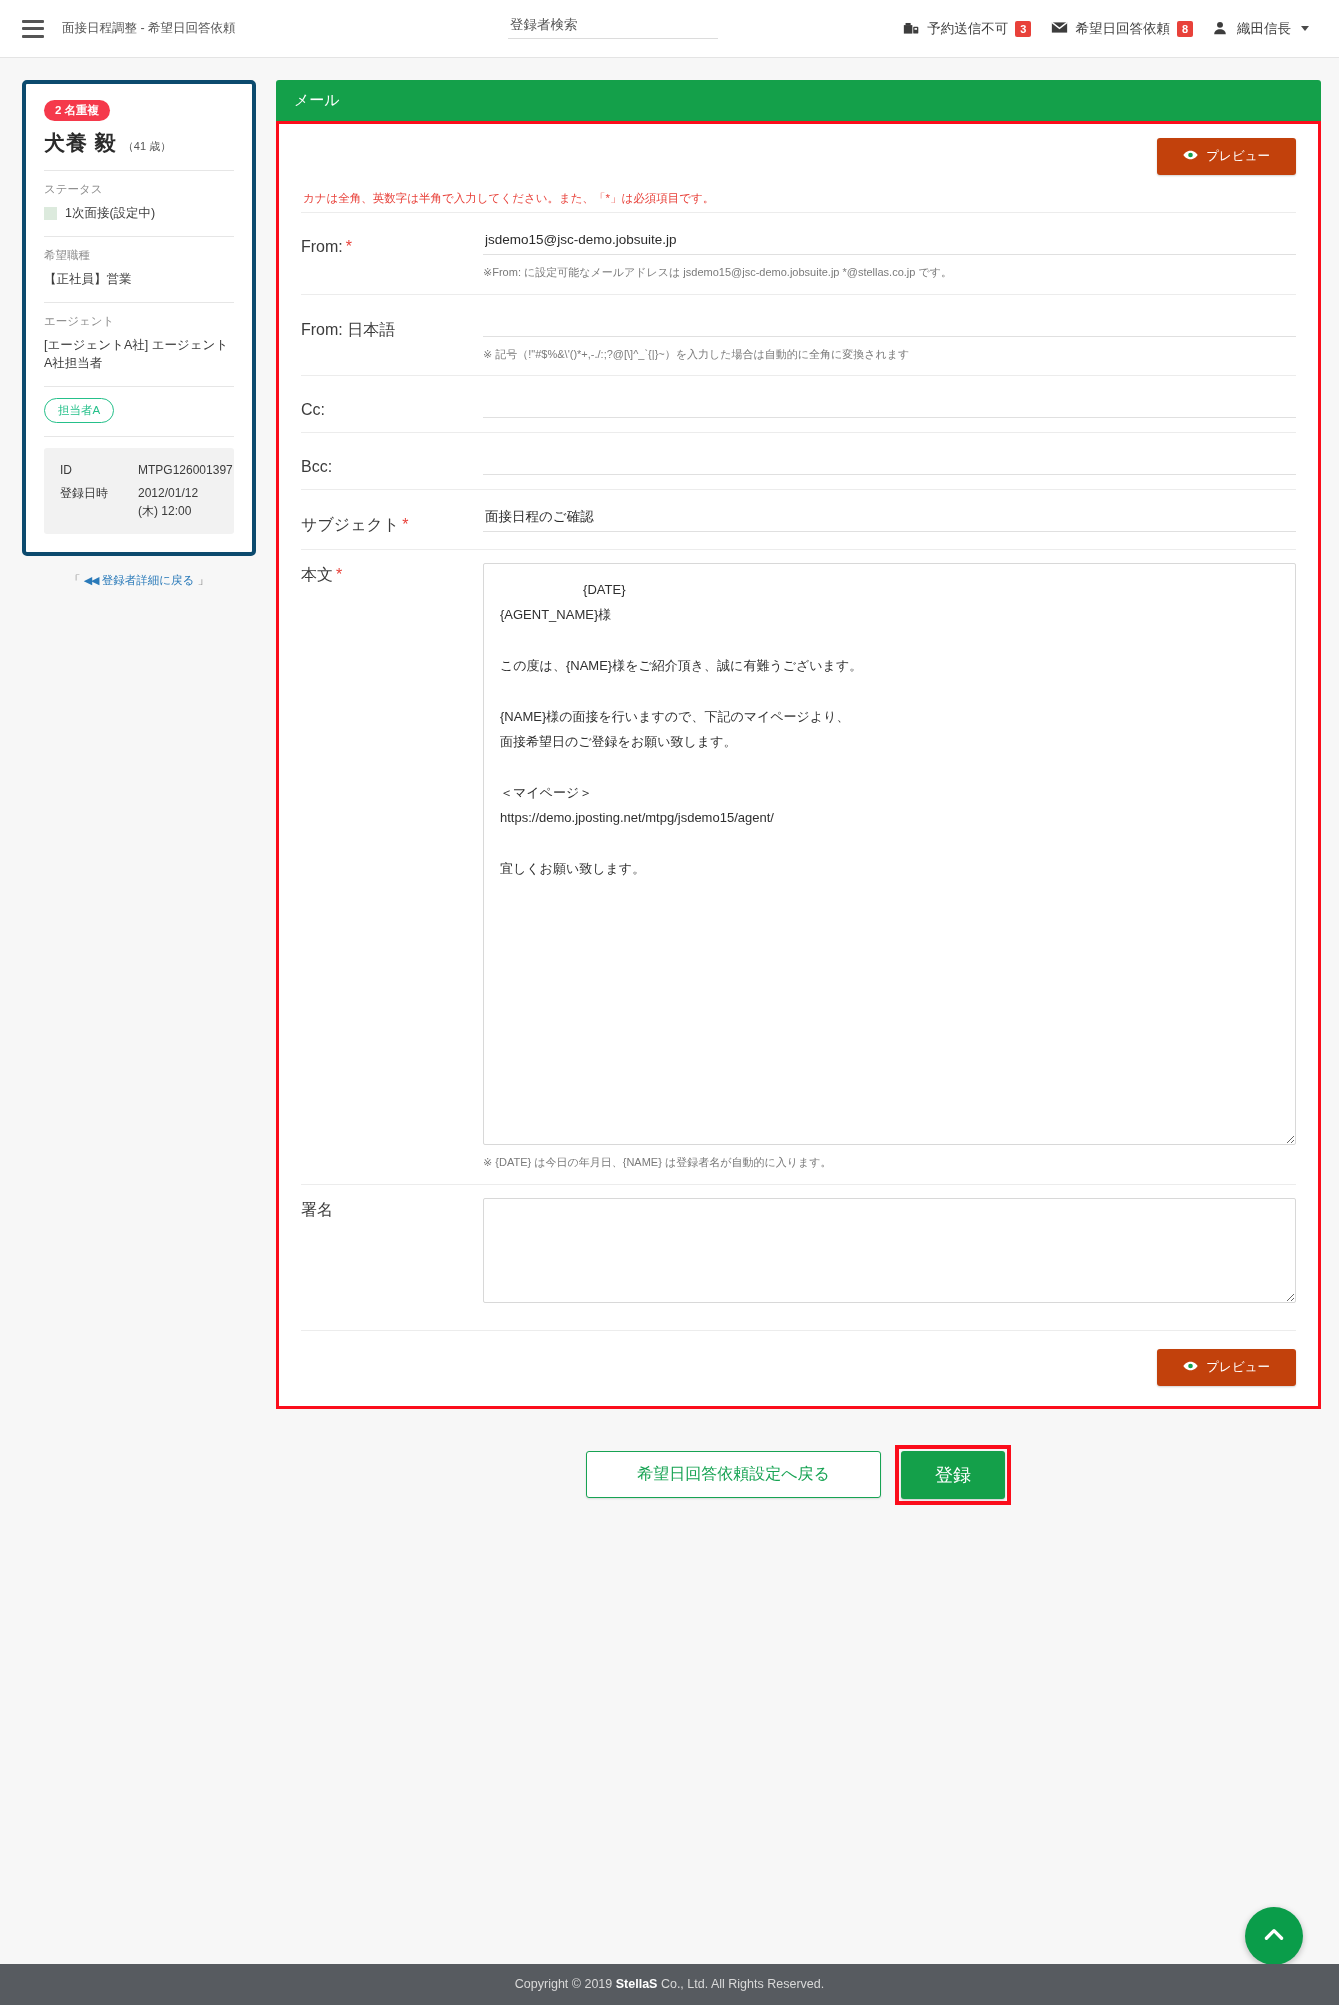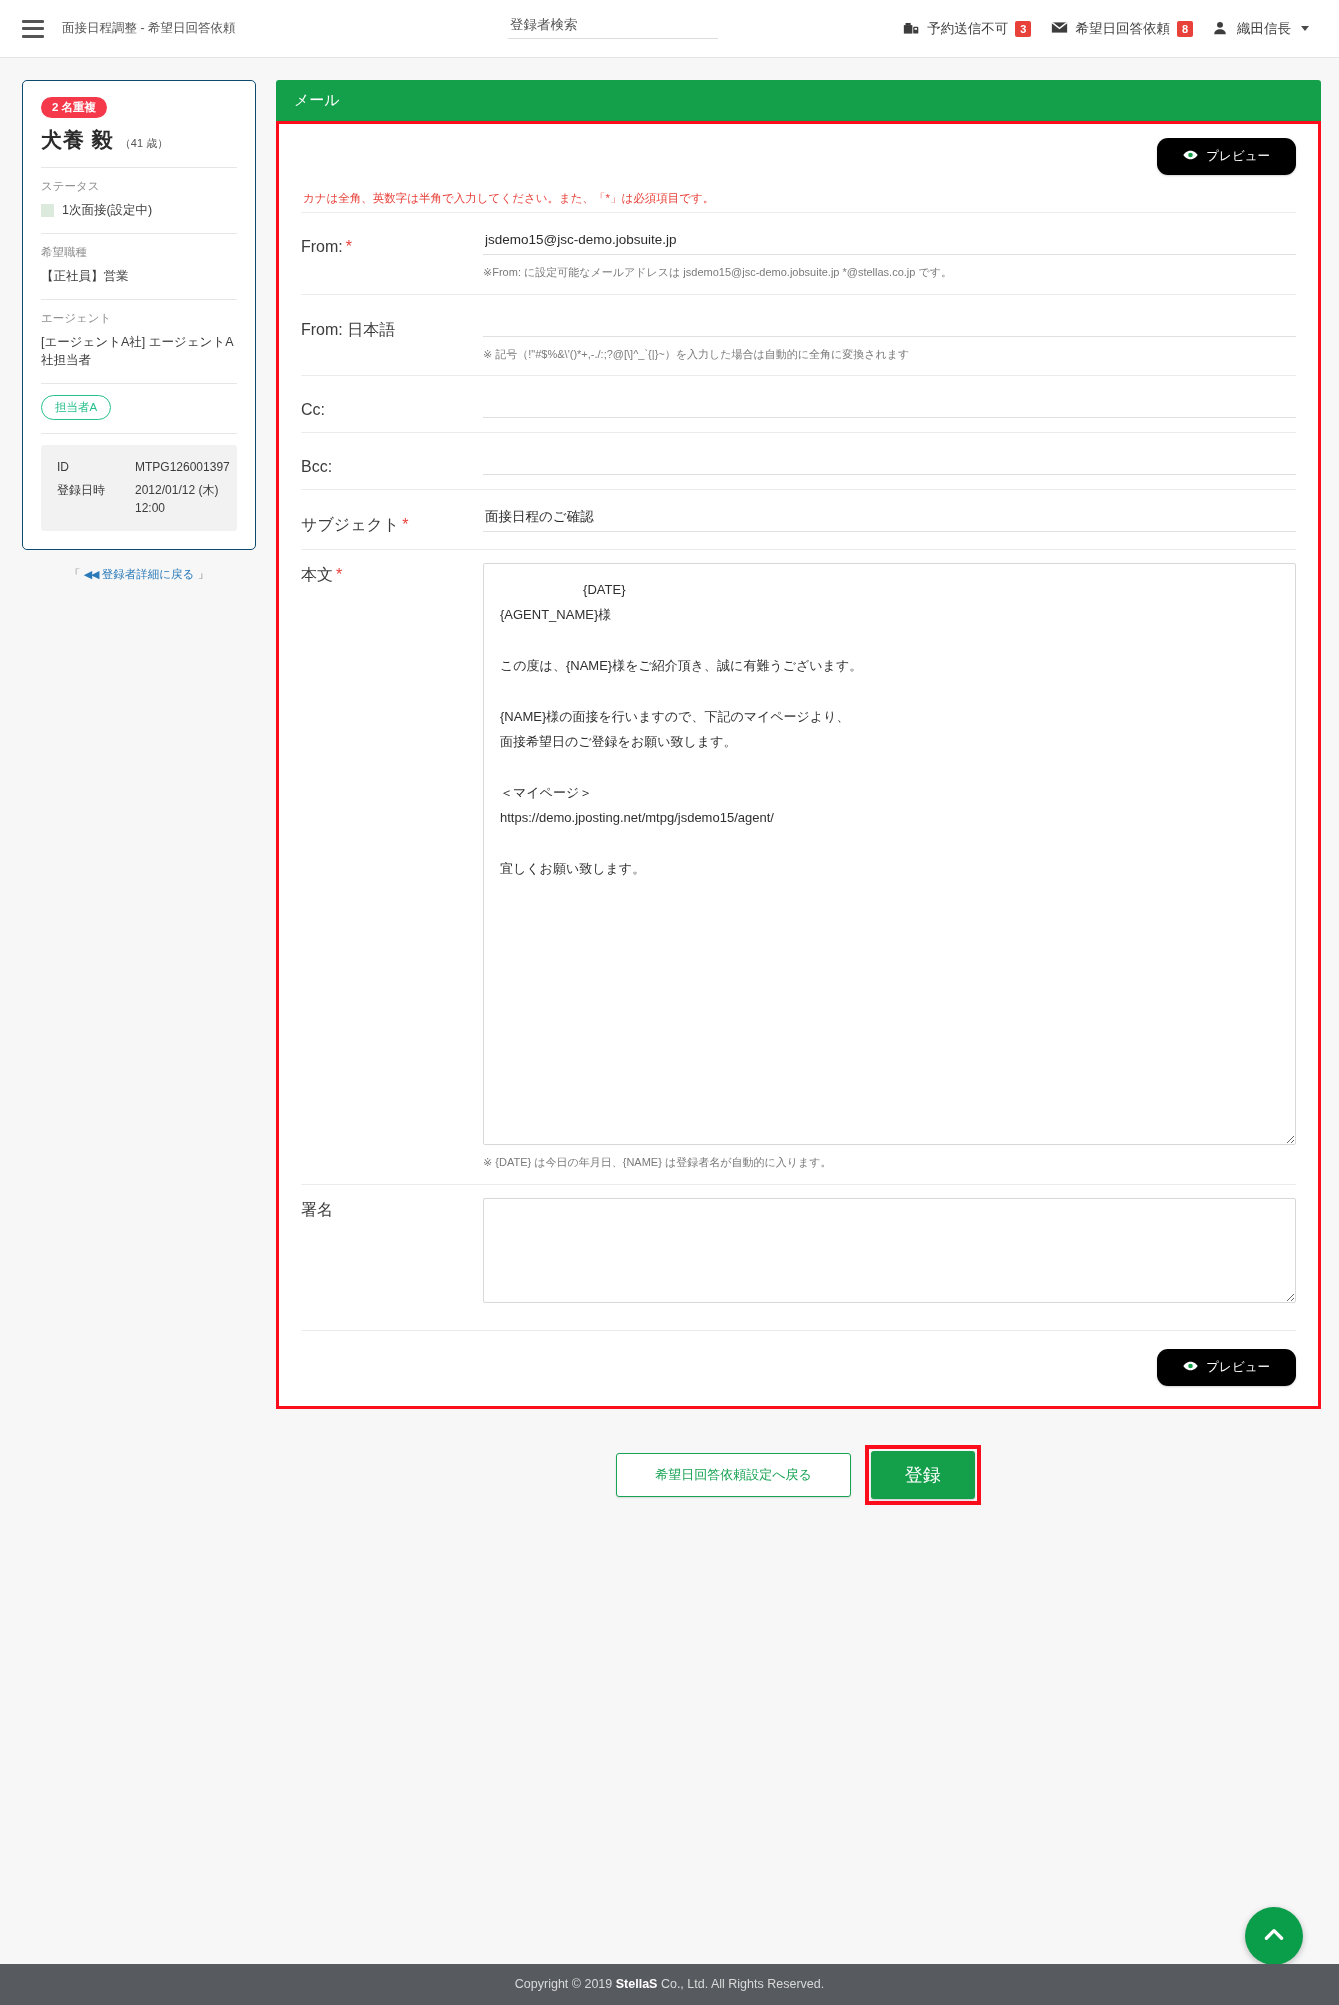--- a/index.html
+++ b/index.html
@@ -71,21 +71,21 @@
   }
 
   
   .page { display: flex; align-items: flex-start; padding: 22px 18px 0 22px; gap: 20px; }
   .sidebar { width: 234px; flex: none; }
   .main { flex: 1; min-width: 0; }
 
   
   .card {
     background: #fff;
-    border: 1px solid #0c4a6e;
+    border: 4px solid #0c4a6e;
     border-radius: 5px;
     padding: 16px 18px 18px 18px;
   }
   .dup-badge {
     display: inline-block;
     background: #f5394b;
     color: #fff;
     font-size: 11.5px;
     font-weight: bold;
     border-radius: 11px;
@@ -134,21 +134,21 @@
 
   .msg-row { display: flex; align-items: flex-start; padding: 4px 0 6px 0; }
   .msg-label { width: 200px; flex: none; font-size: 11.5px; color: #6d6d6d; line-height: 1.6; }
   .msg-value { font-size: 11.5px; color: #3b3b3b; line-height: 1.6; padding-top: 11px;}
 
   
   .mail-outline { border: 3px solid #fb0d1b; padding: 0; margin-bottom: 18px; }
   .mail-inner { background: #fff; padding: 14px 22px 20px 22px; }
 
   .btn-preview {
-    background: #000000; color: #fff; border: none; border-radius: 11px;
+    background: #c2410c; color: #fff; border: none; border-radius: 3px;
     font-size: 12.5px; padding: 10px 26px; cursor: pointer;
     display: inline-flex; align-items: center; gap: 8px;
     font-family: inherit;
     box-shadow: 0 1px 2px rgba(0,0,0,.18);
   }
   .preview-bar { display: flex; justify-content: flex-end; }
   .eye { width: 15px; height: 15px; display:inline-block; }
 
   .notice-red { color: #e8413a; font-size: 11.5px; margin: 16px 0 6px 2px; }
 
@@ -185,21 +185,21 @@
     display: flex; justify-content: flex-end;
   }
 
   
   .actions {
     display: flex; justify-content: center; align-items: center;
     gap: 14px; padding: 18px 0 30px 0;
   }
   .btn-outline {
     background: #fff; border: 1px solid #17a353; color: #17a353;
-    border-radius: 3px; font-size: 13px; padding: 12px 38px; cursor: pointer;
+    border-radius: 3px; font-size: 16px; padding: 12px 50px; cursor: pointer;
     font-family: inherit; box-shadow: 0 1px 2px rgba(0,0,0,.12);
   }
   .submit-wrap { border: 4px solid #fb0d1b; padding: 2px; }
   .btn-submit {
     background: #14a04a; color: #fff; border: none; border-radius: 3px;
     font-size: 18px; padding: 12px 34px; cursor: pointer; font-family: inherit;
     box-shadow: 0 1px 2px rgba(0,0,0,.18);
   }
 
   

